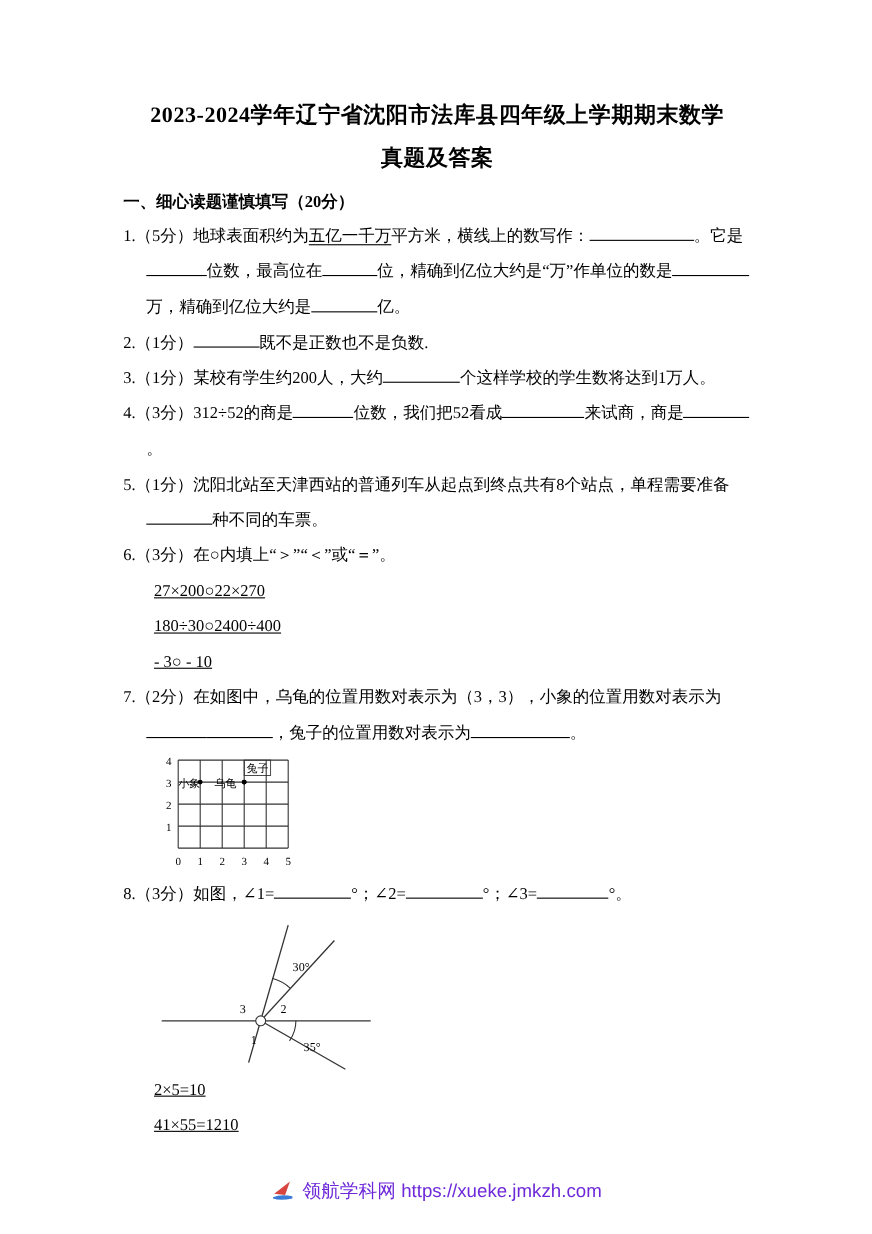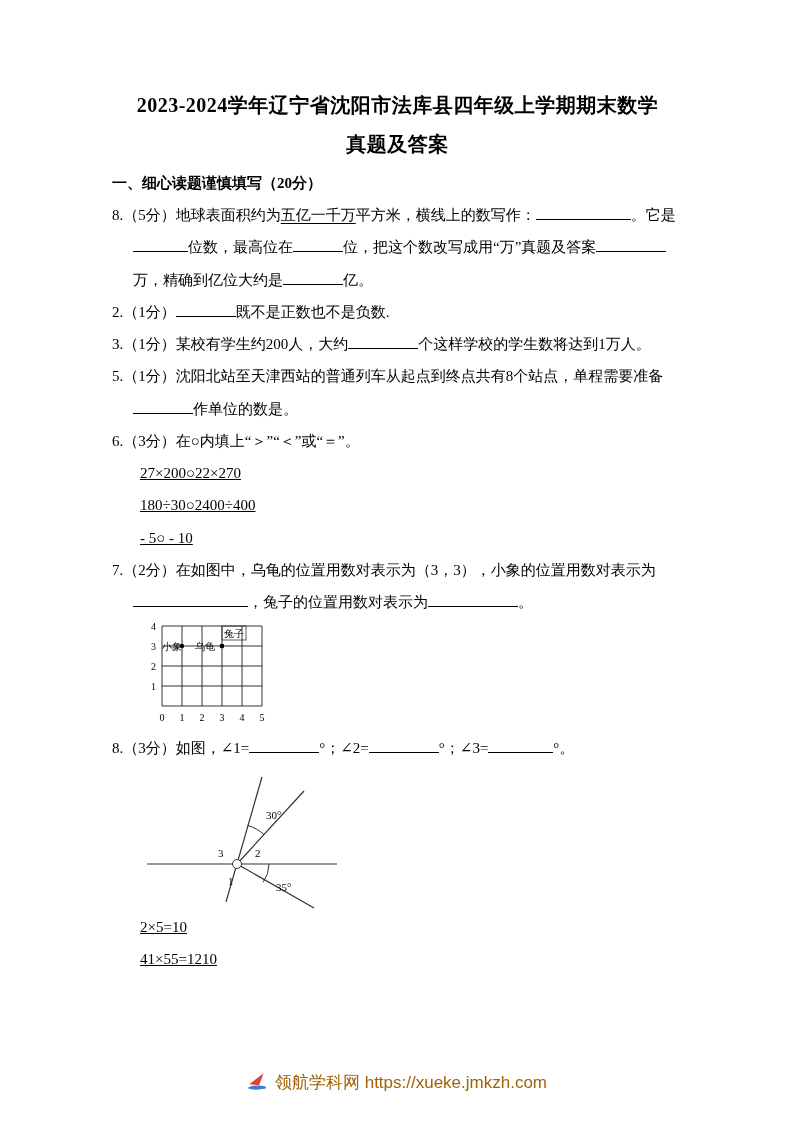--- a/index.html
+++ b/index.html
@@ -31,50 +31,51 @@
   .fig { margin:4px 0 2px 30px; text-indent:0; }
   .fig svg { display:block; }
   .grid-line { stroke:#333; stroke-width:1; }
   .axis-num { font-size:10px; fill:#000; font-family:"Liberation Serif",serif; }
   .cn-label { font-size:10px; fill:#000; font-family:"Liberation Serif",serif; }
   .ray { stroke:#333; stroke-width:1.2; fill:none; }
   .arc { stroke:#333; stroke-width:1; fill:none; }
   .ang-label { font-size:11px; fill:#000; font-family:"Liberation Serif",serif; }
   .footer {
     position:absolute; left:0; right:0; bottom:28px;
-    display:flex; justify-content:center; gap:7px;
-    color:#a16207; font-size:17px;
+    display:flex; align-items:center; justify-content:center; gap:7px;
+    color:#6d28d9; font-size:17px;
     font-family:"Liberation Sans","DejaVu Sans",sans-serif;
   }
 </style>
 </head>
 <body>
 
 <div class="page">
 
   <div class="title">
     <div>2023-2024学年辽宁省沈阳市法库县四年级上学期期末数学</div>
     <div>真题及答案</div>
   </div>
 
   <div class="section-header">一、细心读题谨慎填写（20分）</div>
 
-  <p class="q"><span>8.（5分）地球表面积约为</span><span class="ul">五亿一千万</span><span>平方米，横线上的数写作：</span><span class="blank w95"></span><span>。它是</span><span class="blank w55"></span><span>位数，最高位在</span><span class="blank w50"></span><span>位，把这个数改写成用“万”真题及答案</span><span class="blank w70"></span><span>万，精确到亿位大约是</span><span class="blank w60"></span><span>亿。</span></p>
+  <p class="q"><span>1.（5分）地球表面积约为</span><span class="ul">五亿一千万</span><span>平方米，横线上的数写作：</span><span class="blank w95"></span><span>。它是</span><span class="blank w55"></span><span>位数，最高位在</span><span class="blank w50"></span><span>位，精确到亿位大约是“万”作单位的数是</span><span class="blank w70"></span><span>万，精确到亿位大约是</span><span class="blank w60"></span><span>亿。</span></p>
 
   <p class="q"><span>2.（1分）</span><span class="blank w60"></span><span>既不是正数也不是负数.</span></p>
 
   <p class="q"><span>3.（1分）某校有学生约200人，大约</span><span class="blank w70"></span><span>个这样学校的学生数将达到1万人。</span></p>
 
+  <p class="q"><span>4.（3分）312÷52的商是</span><span class="blank w55"></span><span>位数，我们把52看成</span><span class="blank w75"></span><span>来试商，商是</span><span class="blank w60"></span><span>。</span></p>
 
-  <p class="q"><span>5.（1分）沈阳北站至天津西站的普通列车从起点到终点共有8个站点，单程需要准备</span><span class="blank w60"></span><span>作单位的数是。</span></p>
+  <p class="q"><span>5.（1分）沈阳北站至天津西站的普通列车从起点到终点共有8个站点，单程需要准备</span><span class="blank w60"></span><span>种不同的车票。</span></p>
 
   <p class="q"><span>6.（3分）在○内填上“＞”“＜”或“＝”。</span></p>
   <p class="sub-line">27×200○22×270</p>
   <p class="sub-line">180÷30○2400÷400</p>
-  <p class="sub-line">- 5○ - 10</p>
+  <p class="sub-line">- 3○ - 10</p>
 
   <p class="q"><span>7.（2分）在如图中，乌龟的位置用数对表示为（3，3），小象的位置用数对表示为</span><span class="blank w55"></span><span class="blank w60"></span><span>，兔子的位置用数对表示为</span><span class="blank w90"></span><span>。</span></p>
 
   <div class="fig">
     <svg width="138" height="108" viewBox="0 0 138 108">
 
       <g>
         <line class="grid-line" x1="20" y1="4" x2="120" y2="4"></line>
         <line class="grid-line" x1="20" y1="24" x2="120" y2="24"></line>
         <line class="grid-line" x1="20" y1="44" x2="120" y2="44"></line>

